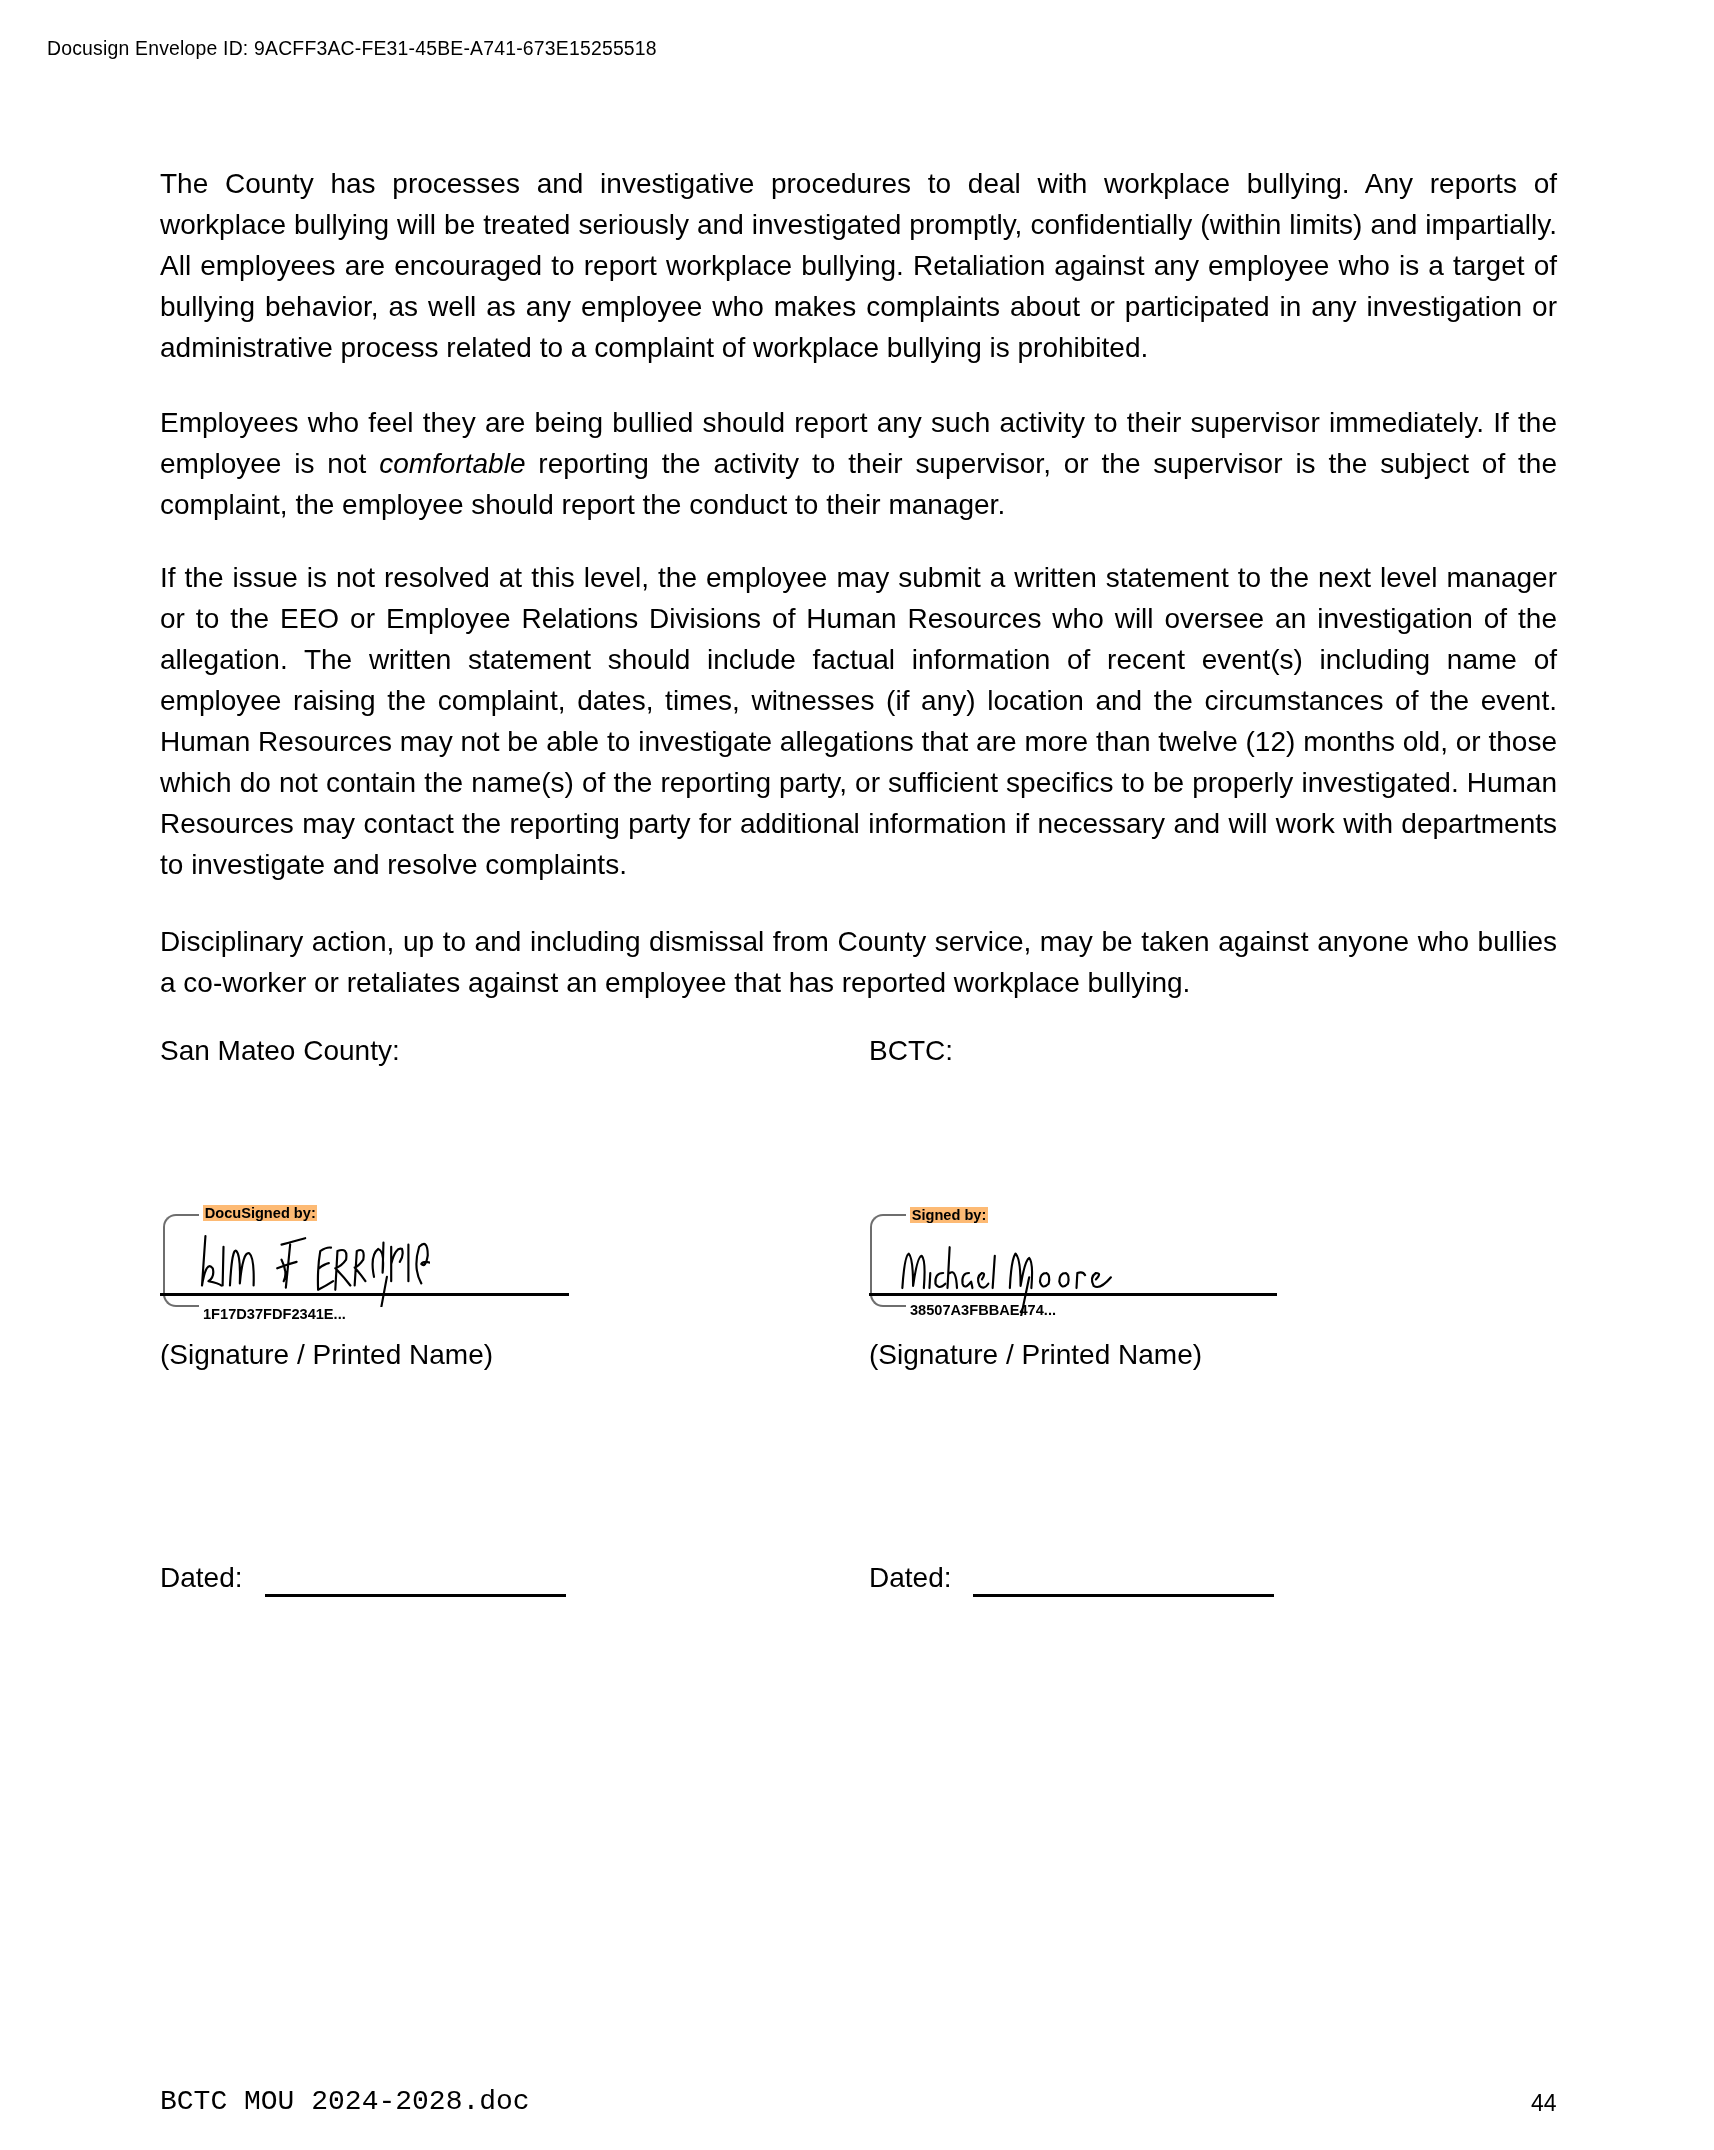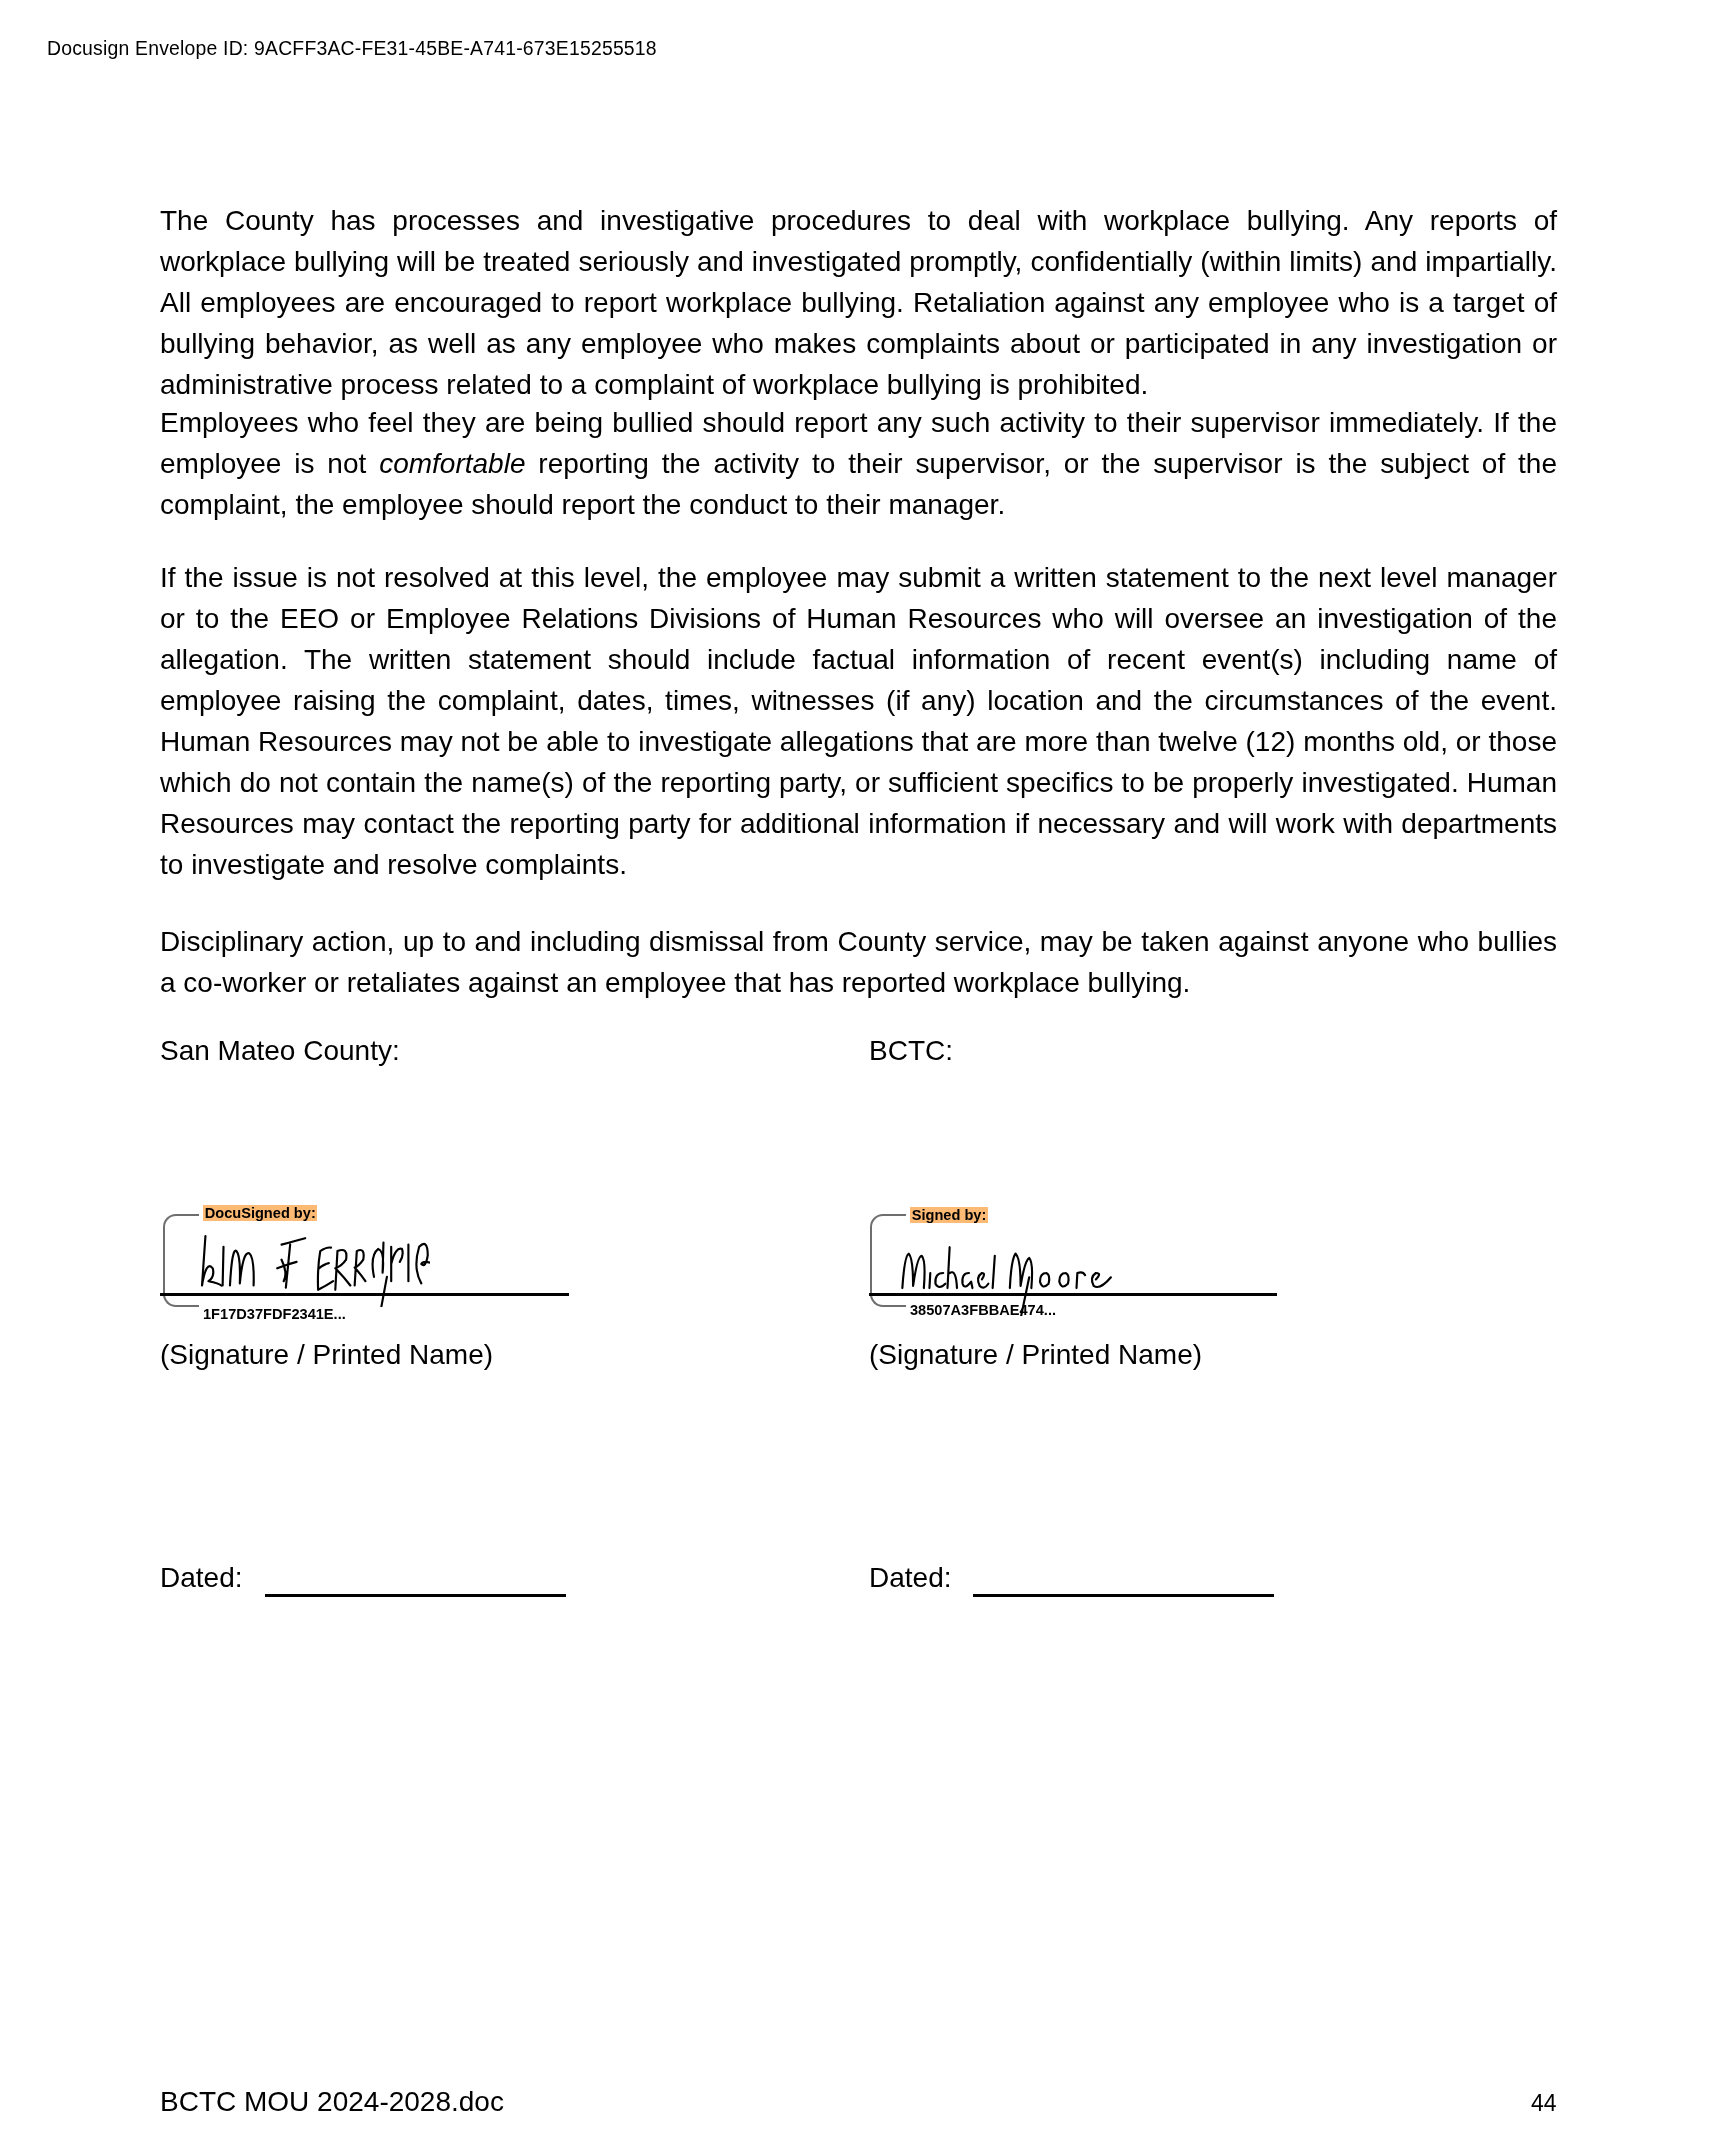--- a/index.html
+++ b/index.html
@@ -1,31 +1,31 @@
 <!DOCTYPE html>
 <html style="font-size:6.9px"><head>
 <meta charset="utf-8">
 <style>
   html, body { margin: 0; padding: 0; background: #ffffff; }
   body { width: 1715px; height: 2219px; position: relative; overflow: hidden; color: #000; }
   .envelope { position: absolute; left: 47px; top: 29px; font-family: "Liberation Sans", sans-serif; font-size: 19.4px; letter-spacing: 0.2px; margin-top: 8px; }
   .body-text { position: absolute; left: 160px; width: 1397px; font-family: "Liberation Sans", sans-serif; font-size: 28px; line-height: 41px; text-align: justify; }
   .body-text p { margin: 0; }
-  #p1 { top: 163px; margin-top: 37px; }
+  #p1 { top: 163px; }
   #p2 { top: 402px; }
   #p3 { top: 557px; }
   #p4 { top: 921px; }
   .label { position: absolute; font-family: "Liberation Sans", sans-serif; font-size: 28px; line-height: 34px; white-space: nowrap; }
   .sigline { position: absolute; height: 3px; background: #000; }
   .sigbox { position: absolute; }
   .sigbox .bracket { position: absolute; left: 0; top: 9.5px; width: 34px; bottom: 9.5px; border: 2.2px solid #6e6e6e; border-right: none; border-radius: 13px 0 0 13px; }
   .sigbox .hdr { position: absolute; font-family: "Liberation Sans", sans-serif; font-weight: bold; font-size: 14.6px; white-space: nowrap; background: #fdba74; padding: 0 1.7px; }
   .sigbox .id { position: absolute; font-family: "Liberation Sans", sans-serif; font-size: 14.6px; white-space: nowrap; font-weight: bold; }
   .sigbox svg { position: absolute; }
-  .footer-left { position: absolute; left: 160px; top: 2086px; font-family: Liberation Sans, sans-serif; font-size: 28px; }
+  .footer-left { position: absolute; left: 160px; top: 2086px; font-family: Liberation Mono, monospace; font-size: 28px; }
   .footer-right { position: absolute; left: 1531px; top: 2090px; font-family: "Liberation Sans", sans-serif; font-size: 23px; }
 </style>
 </head>
 <body>
 
 <div class="envelope">Docusign Envelope ID: 9ACFF3AC-FE31-45BE-A741-673E15255518</div>
 
 <div class="body-text" id="p1">
   <p>The County has processes and investigative procedures to deal with workplace bullying.  Any reports of workplace bullying will be treated seriously and investigated promptly, confidentially (within limits) and impartially.  All employees are encouraged to report workplace bullying.  Retaliation against any employee who is a target of bullying behavior, as well as any employee who makes complaints about or participated in any investigation or administrative process related to a complaint of workplace bullying is prohibited.</p>
 </div>

